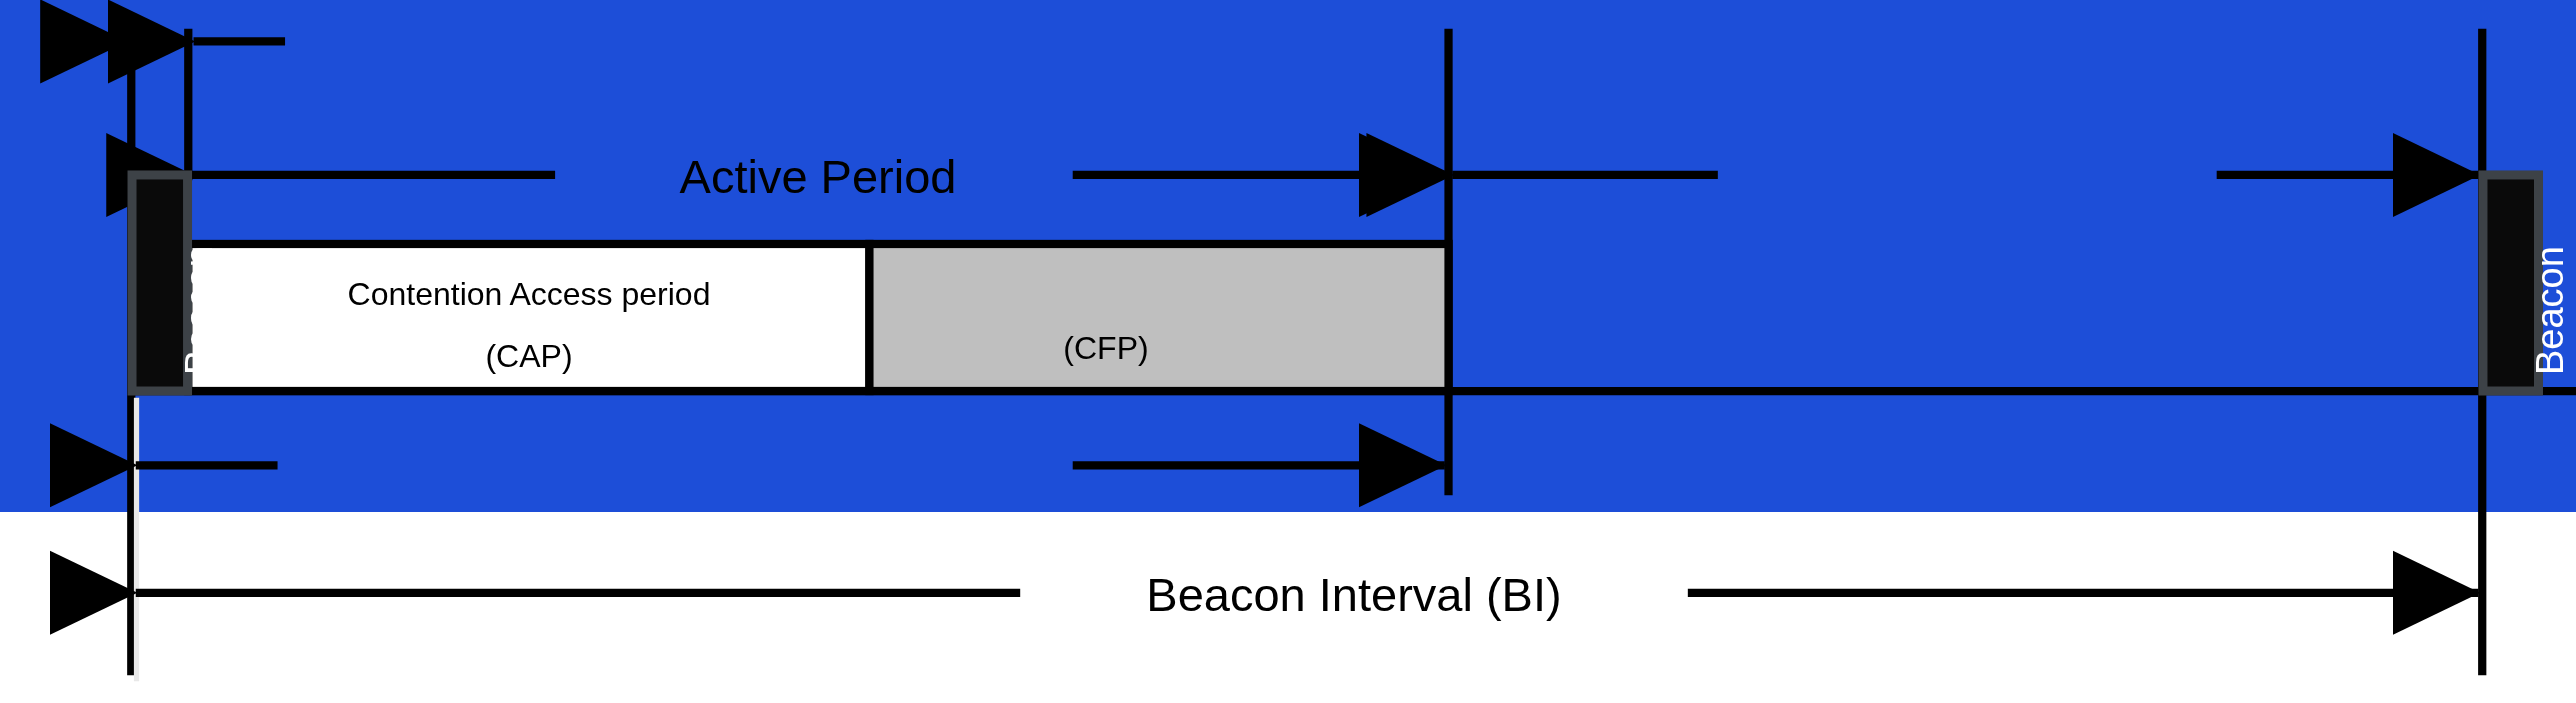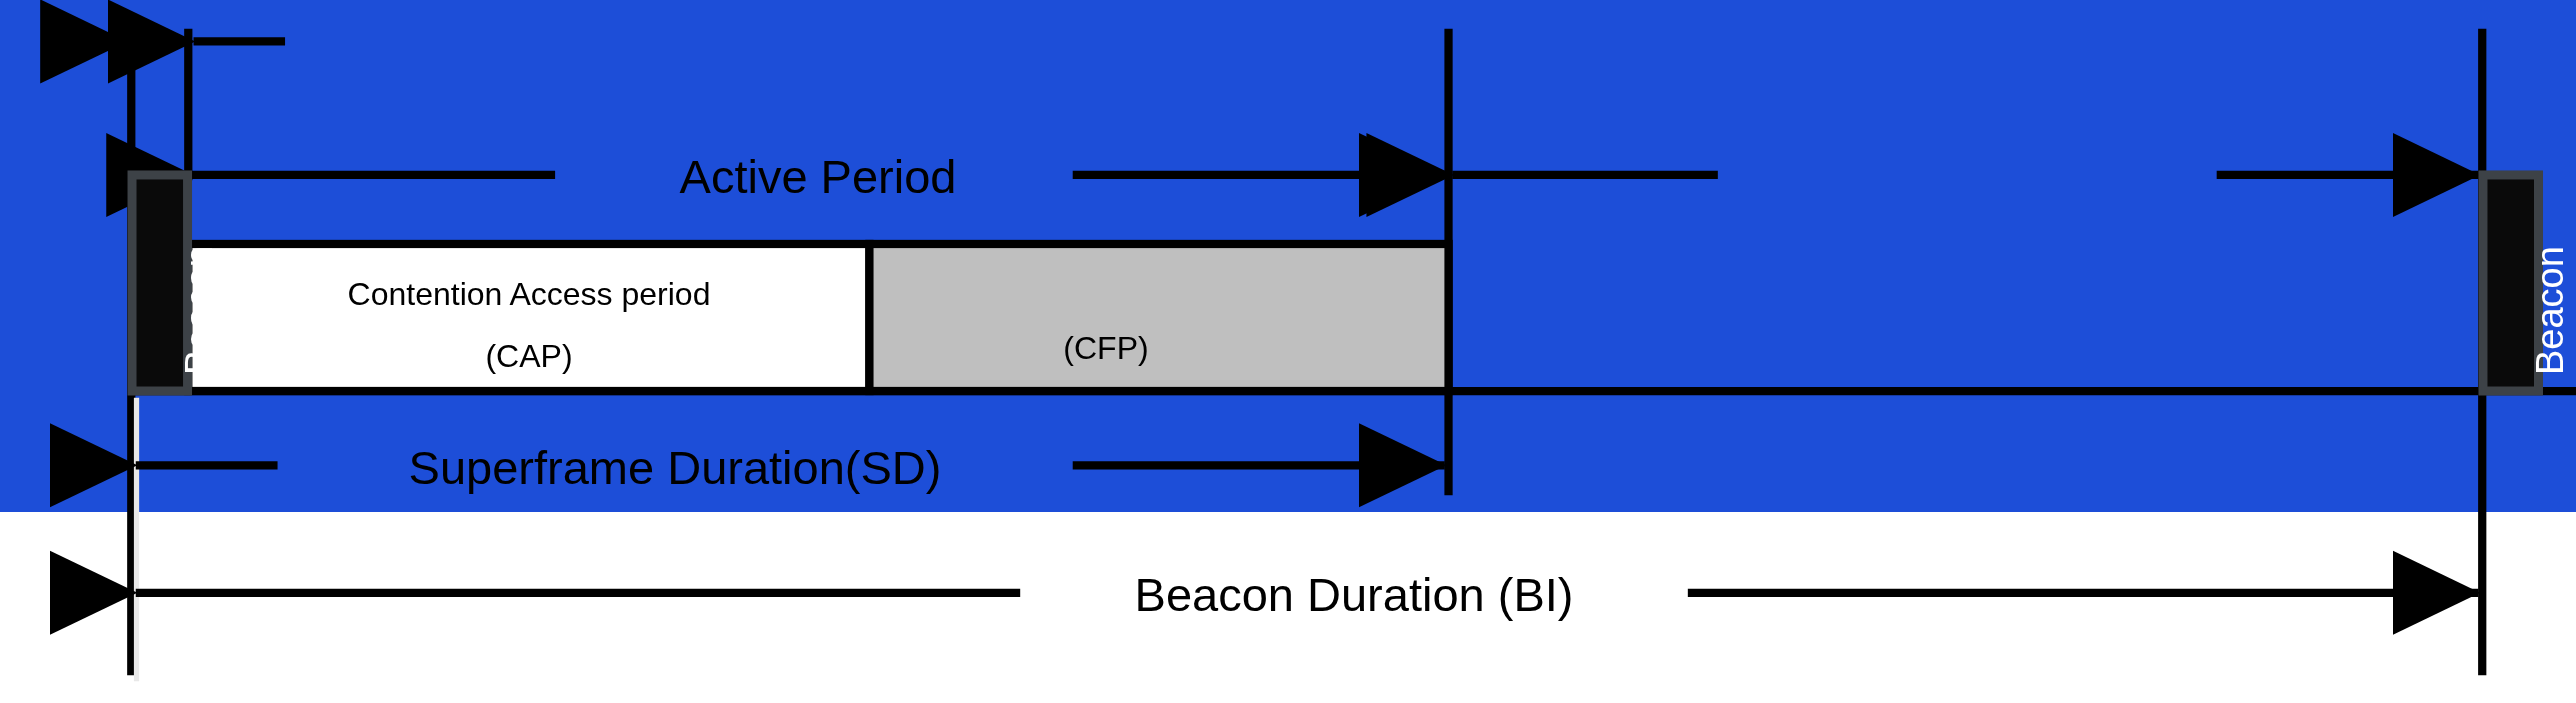--- a/index.html
+++ b/index.html
@@ -87,22 +87,21 @@
   </svg>
 
   <div class="lbl period-label" style="left:818px; top:176px;">Active Period</div>
 
 
   <div class="lbl box-label" style="left:529px; top:294px;">Contention Access period</div>
   <div class="lbl box-label" style="left:529px; top:356px;">(CAP)</div>
 
   <div class="lbl box-label" style="left:1106px; top:348px;">(CFP)</div>
 
-  <div class="lbl measure-label" style="left:675px; top:467px;">Superframe Duration(SD)</div>
 
-  <div class="lbl measure-label" style="left:1354px; top:594px;">Beacon Duration (BI)</div>
+  <div class="lbl measure-label" style="left:1354px; top:594px;">Beacon Interval (BI)</div>
 
   <div class="beacon-text" style="left:180px; top:375px; transform:rotate(-90deg);">Beacon</div>
 
   <div class="beacon-text" style="left:2531px; top:375px; transform:rotate(-90deg);">Beacon</div>
 
 </div>
 
 
 </body></html>

